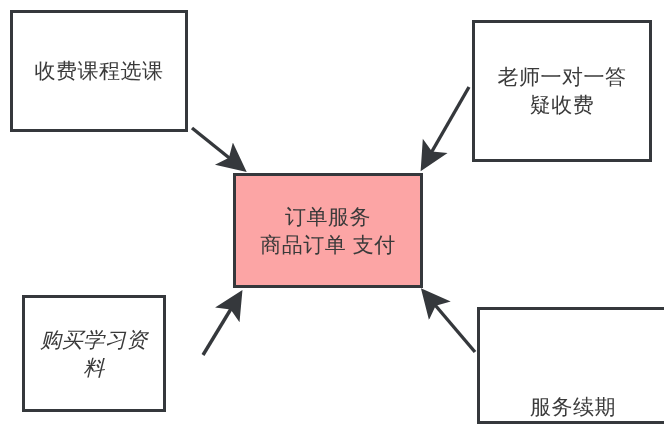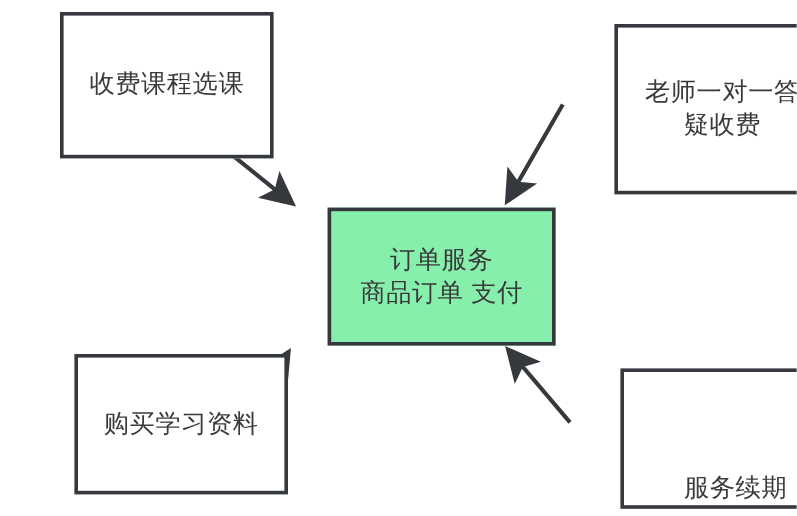--- a/index.html
+++ b/index.html
@@ -32,38 +32,37 @@
     align-items: center;
     justify-content: center;
     text-align: center;
     border: 3px solid #35383c;
     background: #ffffff;
     color: #3a3a3a;
     font-size: 21px;
     line-height: 1.32;
     letter-spacing: 0.5px;
     white-space: pre-line;
-    margin-left: 40px;
   }
   .node.center {
-    background: #86efac;
+    background: #fca5a5;
     border-color: #35383c;
   }
   .node-label {
     display: block;
     width: 100%;
     padding: 0 6px;
     box-sizing: border-box;
   }
 
   
   #node-paid-course   { left: 10px;  top: 10px;  width: 178px; height: 122px; }
   #node-teacher-qa    { left: 472px; top: 20px;  width: 180px; height: 142px; }
   #node-order-service { left: 233px; top: 173px; width: 190px; height: 115px; }
-  #node-study-material{ left: 22px;  top: 295px; width: 178px; height: 117px; }
+  #node-study-material{ left: 22px;  top: 295px; width: 144px; height: 117px; font-style: italic; }
   #node-renewal       { left: 477px; top: 307px; width: 192px; height: 117px; align-items: flex-end; }
 </style>
 </head>
 <body>
 
 <div id="canvas">
 
   <svg class="arrows-layer" width="664" height="430" viewBox="0 0 664 430">
     <defs>
       <marker id="arrowhead" markerWidth="9" markerHeight="9" refX="7.2" refY="4.5" orient="auto" markerUnits="strokeWidth">

